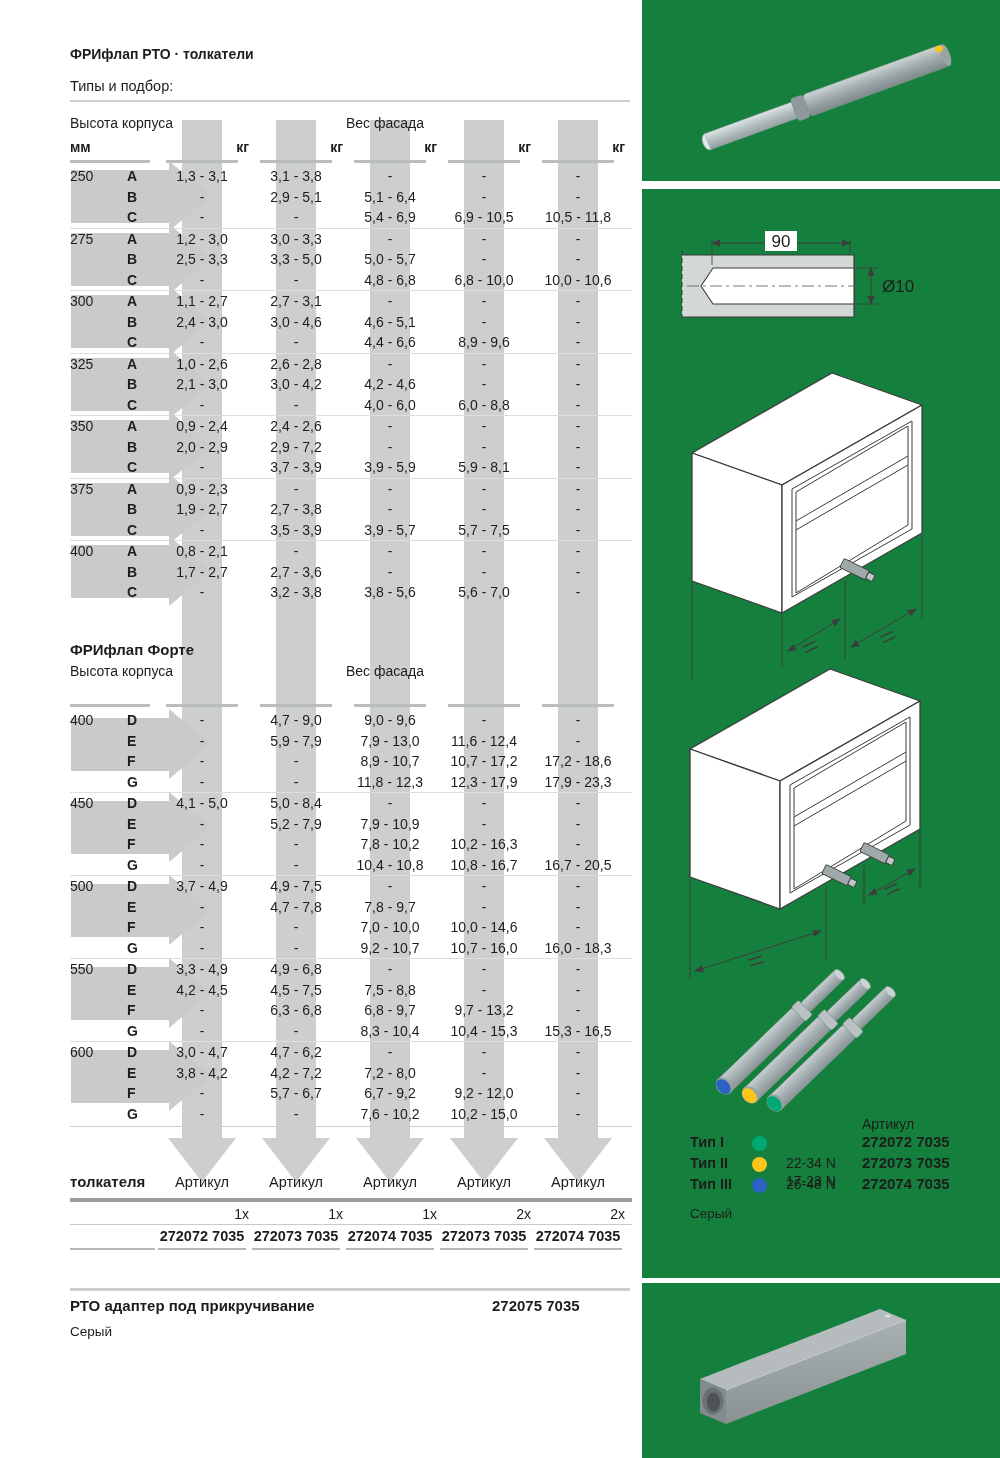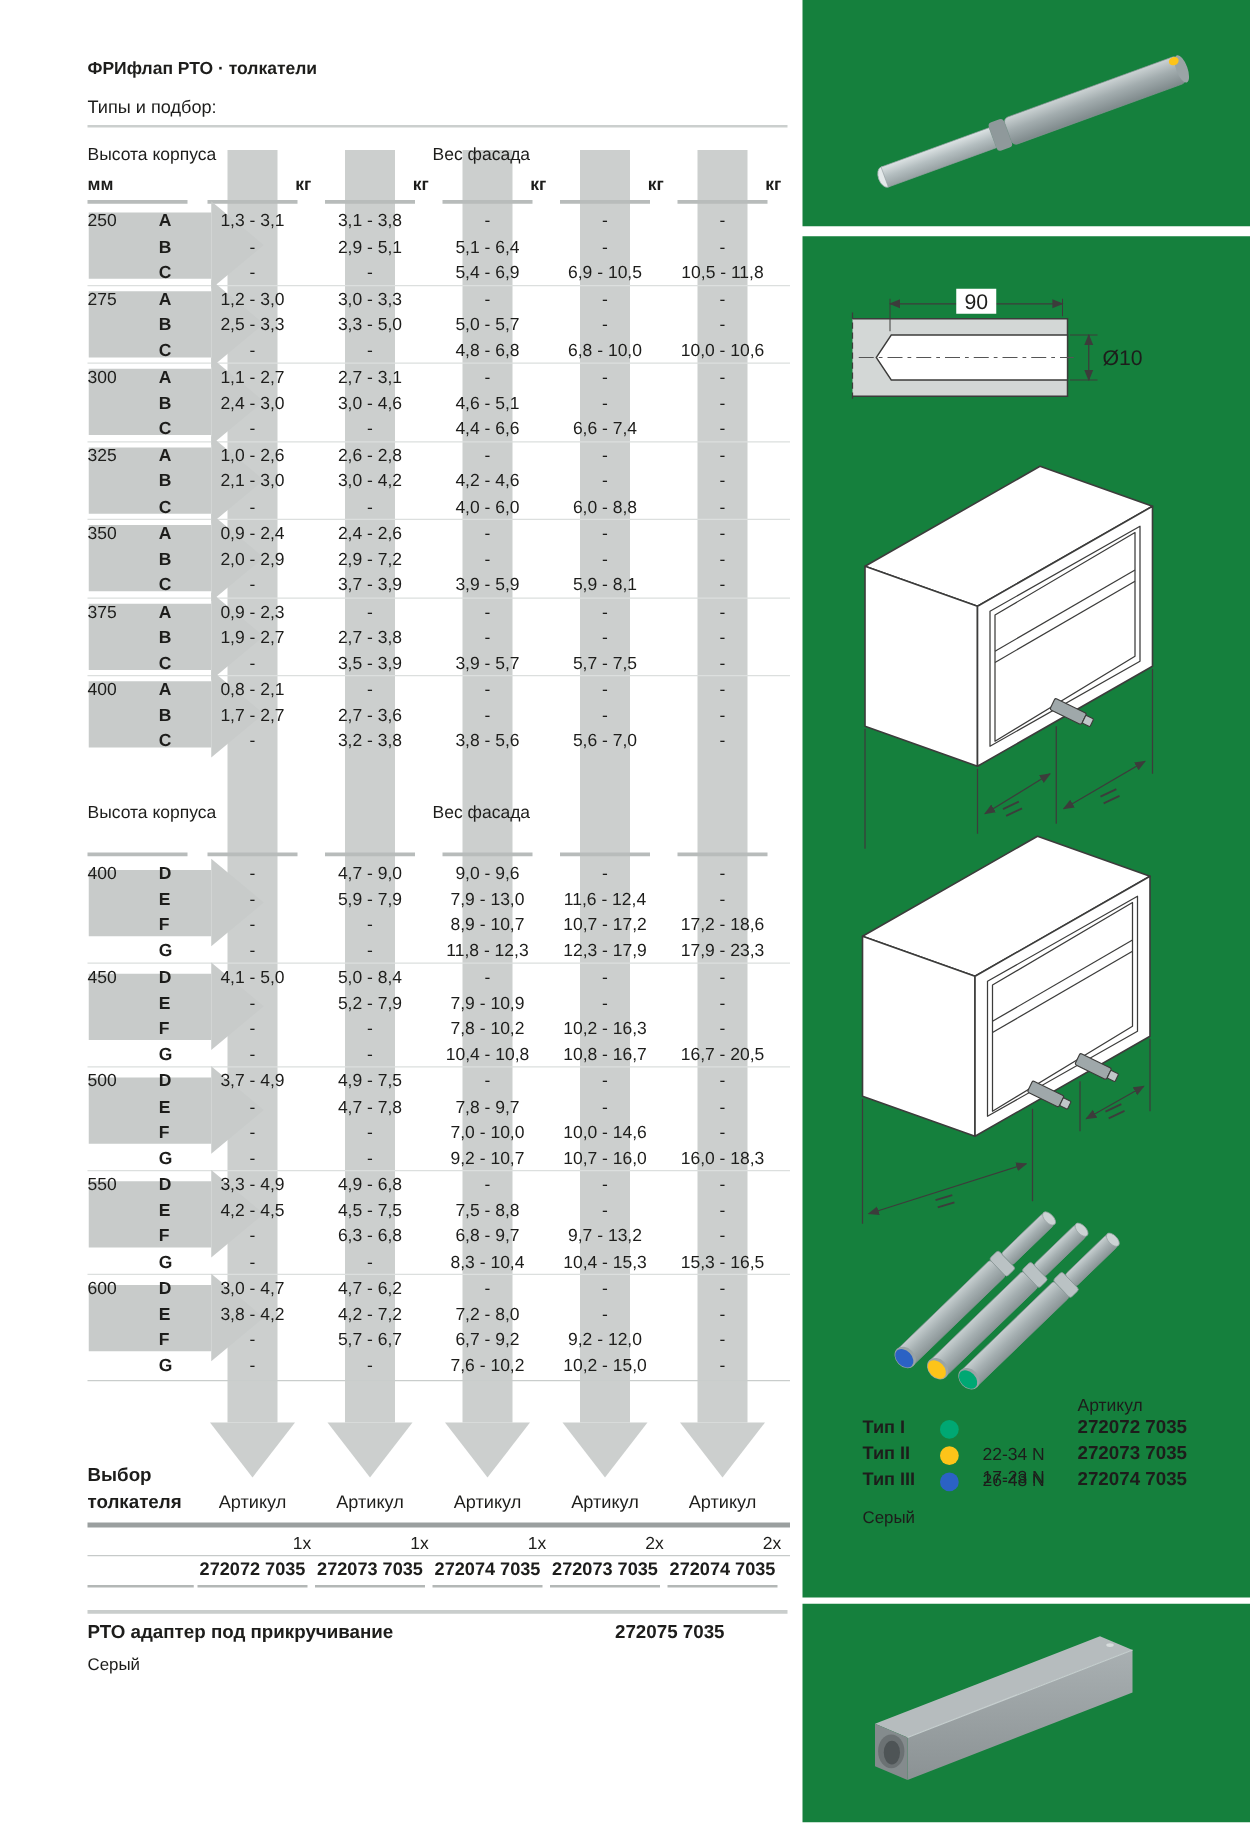--- a/index.html
+++ b/index.html
@@ -194,21 +194,21 @@
           <span class="v">4,6 - 5,1</span>
           <span class="v">-</span>
           <span class="v">-</span>
         </div>
         <div class="trow">
           <span class="mm"></span>
           <span class="lt">C</span>
           <span class="v">-</span>
           <span class="v">-</span>
           <span class="v">4,4 - 6,6</span>
-          <span class="v">6,6 - 7,4</span>
+          <span class="v">8,9 - 9,6</span>
           <span class="v">-</span>
         </div>
       </div>
       <div class="group">
         <div class="garr"></div>
         <div class="trow">
           <span class="mm">325</span>
           <span class="lt">A</span>
           <span class="v">1,0 - 2,6</span>
           <span class="v">2,6 - 2,8</span>
@@ -322,20 +322,21 @@
           <span class="v">3,2 - 3,8</span>
           <span class="v">3,8 - 5,6</span>
           <span class="v">5,6 - 7,0</span>
           <span class="v">-</span>
         </div>
       </div>
     </div>
 </section>
 
 <section class="tbl" id="forte">
+  <h2>ФРИфлап Форте</h2>
   <div class="lblrow">
     <span>Высота корпуса</span>
     <span class="lbl2">Вес фасада</span>
   </div>
   <div class="gap18"></div>
   <div class="hline">
       <i style="left: 0px; width: 80px;"></i>
       <i style="left: 96px; width: 72px;"></i>
       <i style="left: 190px; width: 72px;"></i>
       <i style="left: 284px; width: 72px;"></i>
@@ -536,21 +537,20 @@
           <span class="v">7,6 - 10,2</span>
           <span class="v">10,2 - 15,0</span>
           <span class="v">-</span>
         </div>
       </div>
     </div>
   <div class="bottomline"></div>
 </section>
 
 <section id="selection">
-  <div class="selrow1">Выбор</div>
   <div class="selgrid selrow2">
     <span class="hd">толкателя</span>
     <span class="v">Артикул</span>
     <span class="v">Артикул</span>
     <span class="v">Артикул</span>
     <span class="v">Артикул</span>
     <span class="v">Артикул</span>
   </div>
   <div class="thickrule"></div>
   <div class="selgrid qtyrow">

